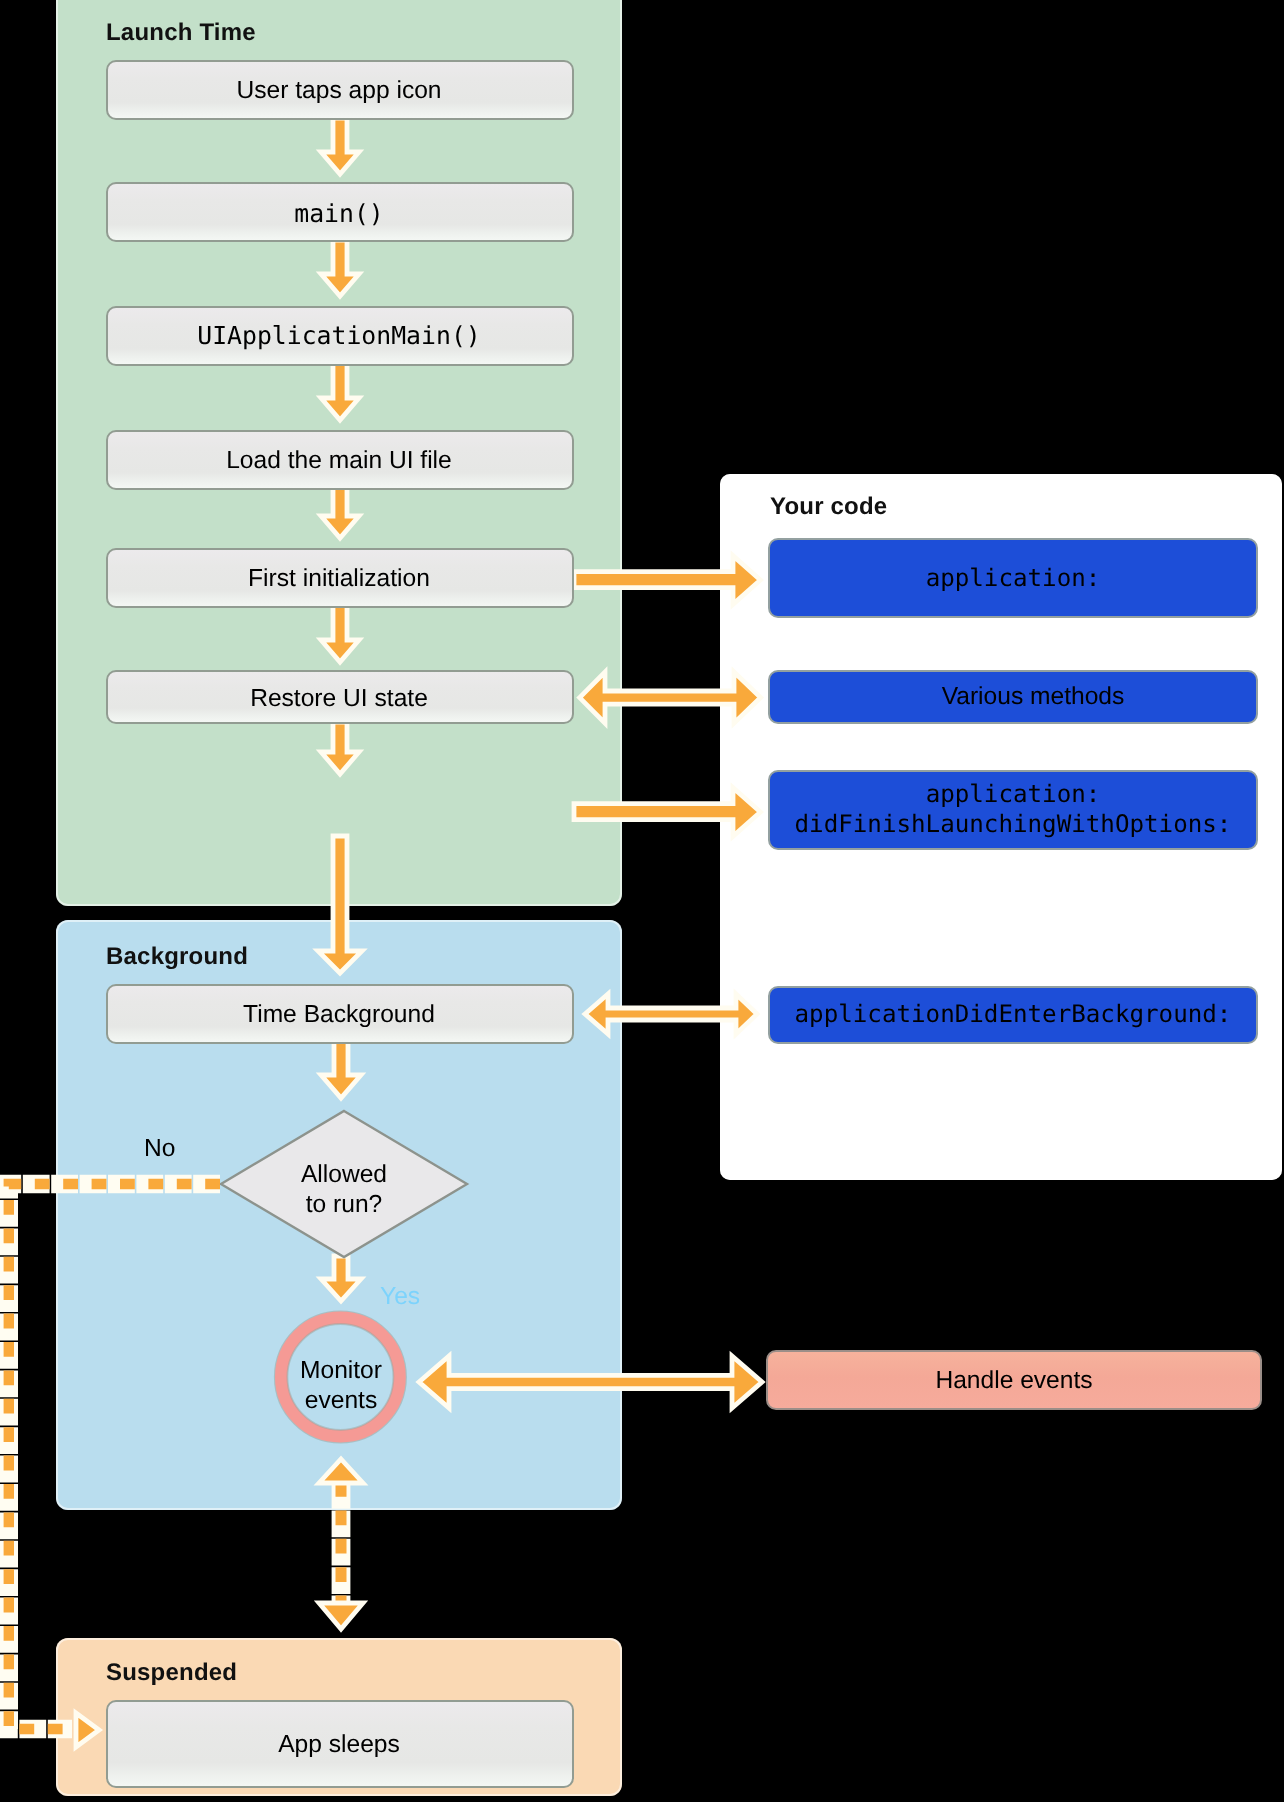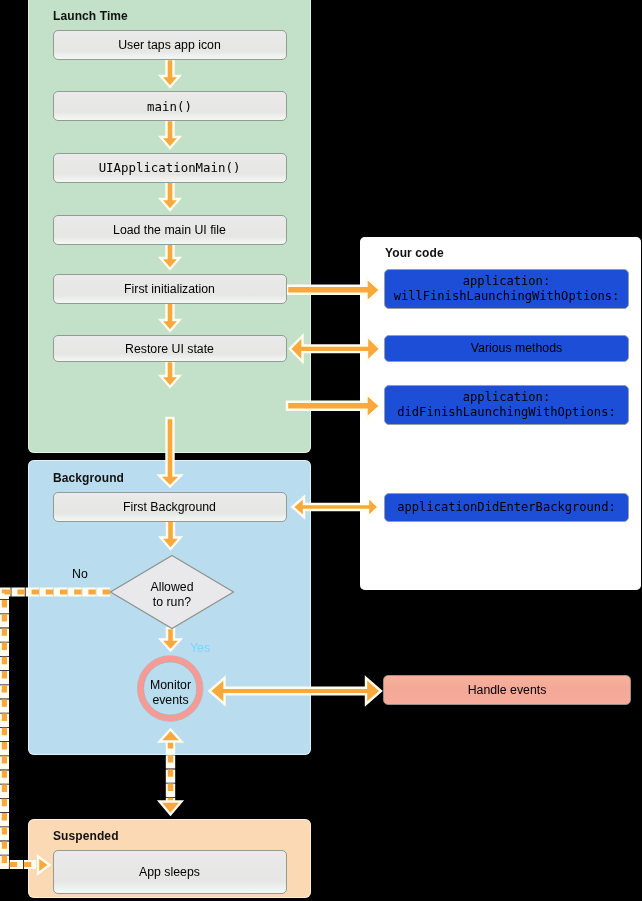--- a/index.html
+++ b/index.html
@@ -94,26 +94,25 @@
   </div>
   <div style="position:absolute;left:72px;top:567px;font-size:12.3px;color:#000;">No</div>
   <div style="position:absolute;left:190px;top:624px;font-size:12.3px;color:#7dd3fc;margin-top:17px;">Yes</div>
 
   <div class="node" style="left:52.5px;top:30px;width:234px;height:30px;">User taps app icon</div>
   <div class="node mono" style="left:52.5px;top:91px;width:234px;height:30px;">main()</div>
   <div class="node mono" style="left:52.5px;top:152.5px;width:234px;height:30px;">UIApplicationMain()</div>
   <div class="node" style="left:52.5px;top:274px;width:234px;height:30px;">First initialization</div>
   <div class="node" style="left:52.5px;top:214.5px;width:234px;height:30px;">Load the main UI file</div>
   <div class="node" style="left:52.5px;top:335px;width:234px;height:27px;text-align:center;">Restore UI state</div>
-  <div class="node" style="left:52.5px;top:492px;width:234px;height:30px;">First Background</div>
+  <div class="node" style="left:52.5px;top:492px;width:234px;height:30px;">Time Background</div>
   <div class="node" style="left:52.5px;top:850px;width:234px;height:44px;">App sleeps</div>
 
   <div class="codebox mono" style="left:384px;top:269px;width:245px;height:40px;flex-direction:column;">
     <span>application:</span>
-    <span>willFinishLaunchingWithOptions:</span>
   </div>
   <div class="codebox" style="left:384px;top:335px;width:245px;height:27px;padding-left:20px;">Various methods</div>
   <div class="codebox mono" style="left:384px;top:385px;width:245px;height:40px;flex-direction:column;">
     <span>application:</span>
     <span>didFinishLaunchingWithOptions:</span>
   </div>
   <div class="codebox mono" style="left:384px;top:493px;width:245px;height:29px;">applicationDidEnterBackground:</div>
   <div class="node" style="left:383px;top:675px;width:248px;height:30px;background:linear-gradient(180deg,#f6b29c 0%,#f4a897 45%,#f6ab9c 100%);border-color:#9b8e88;">Handle events</div>
 
 </div>

